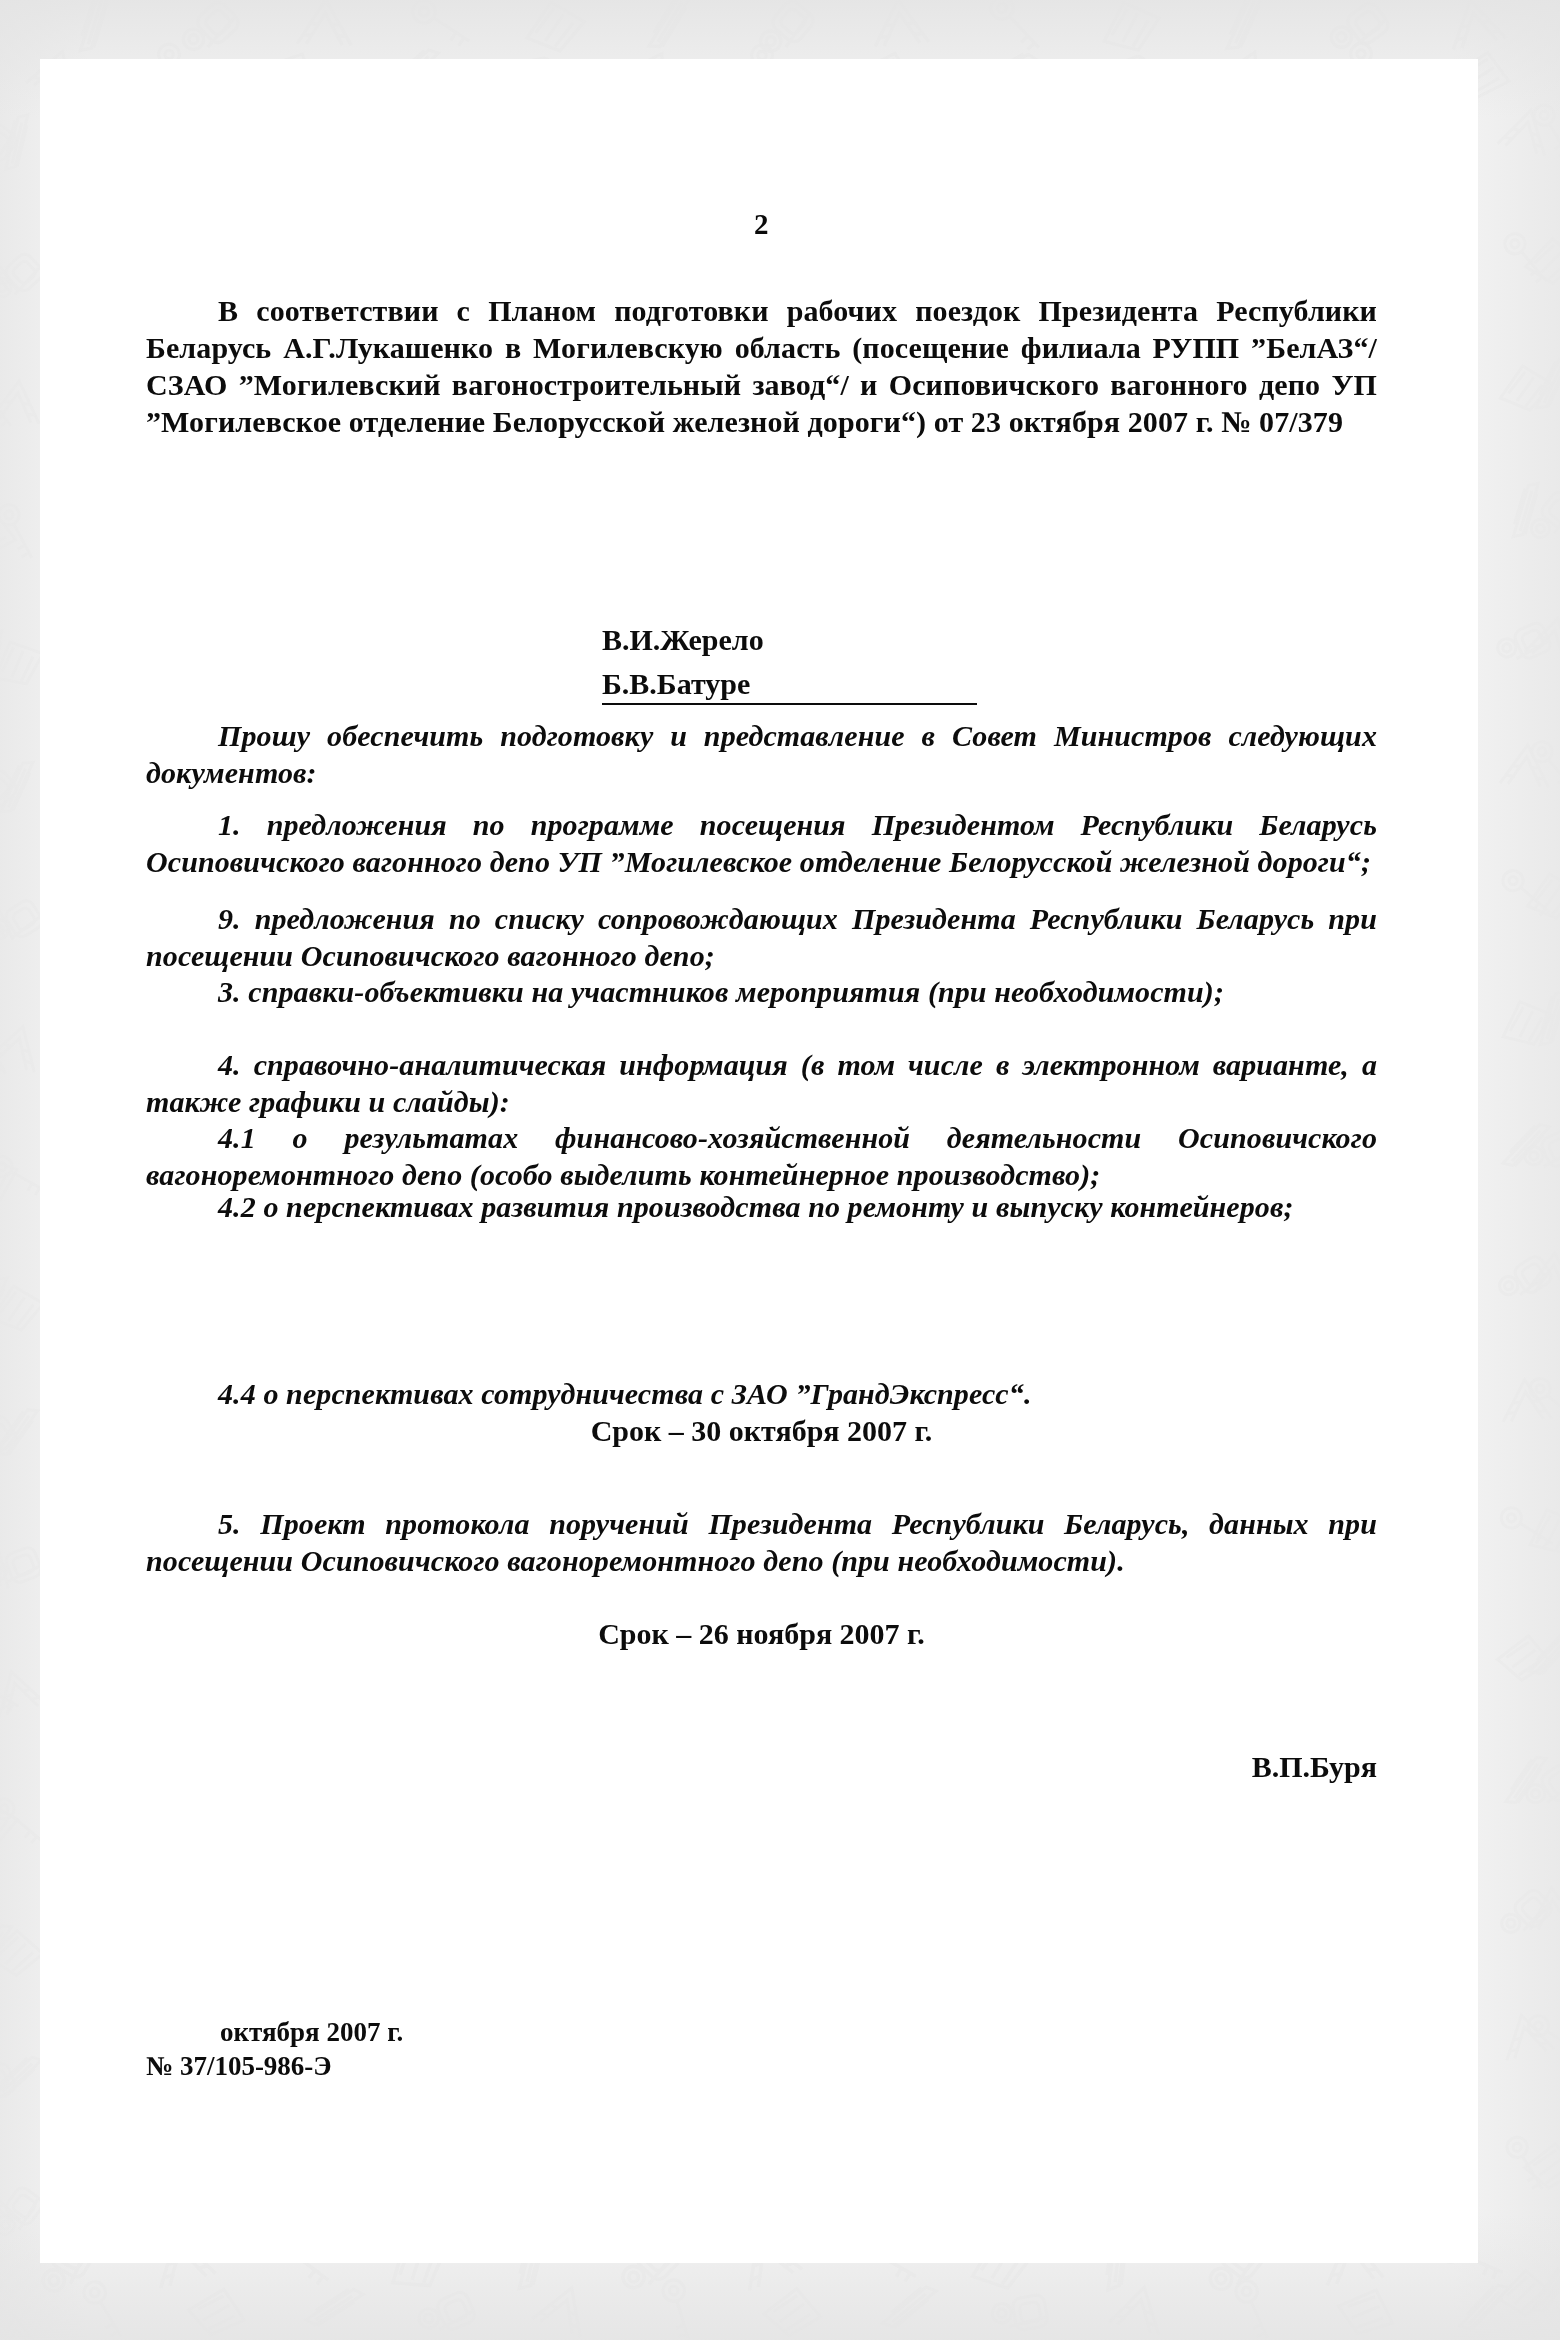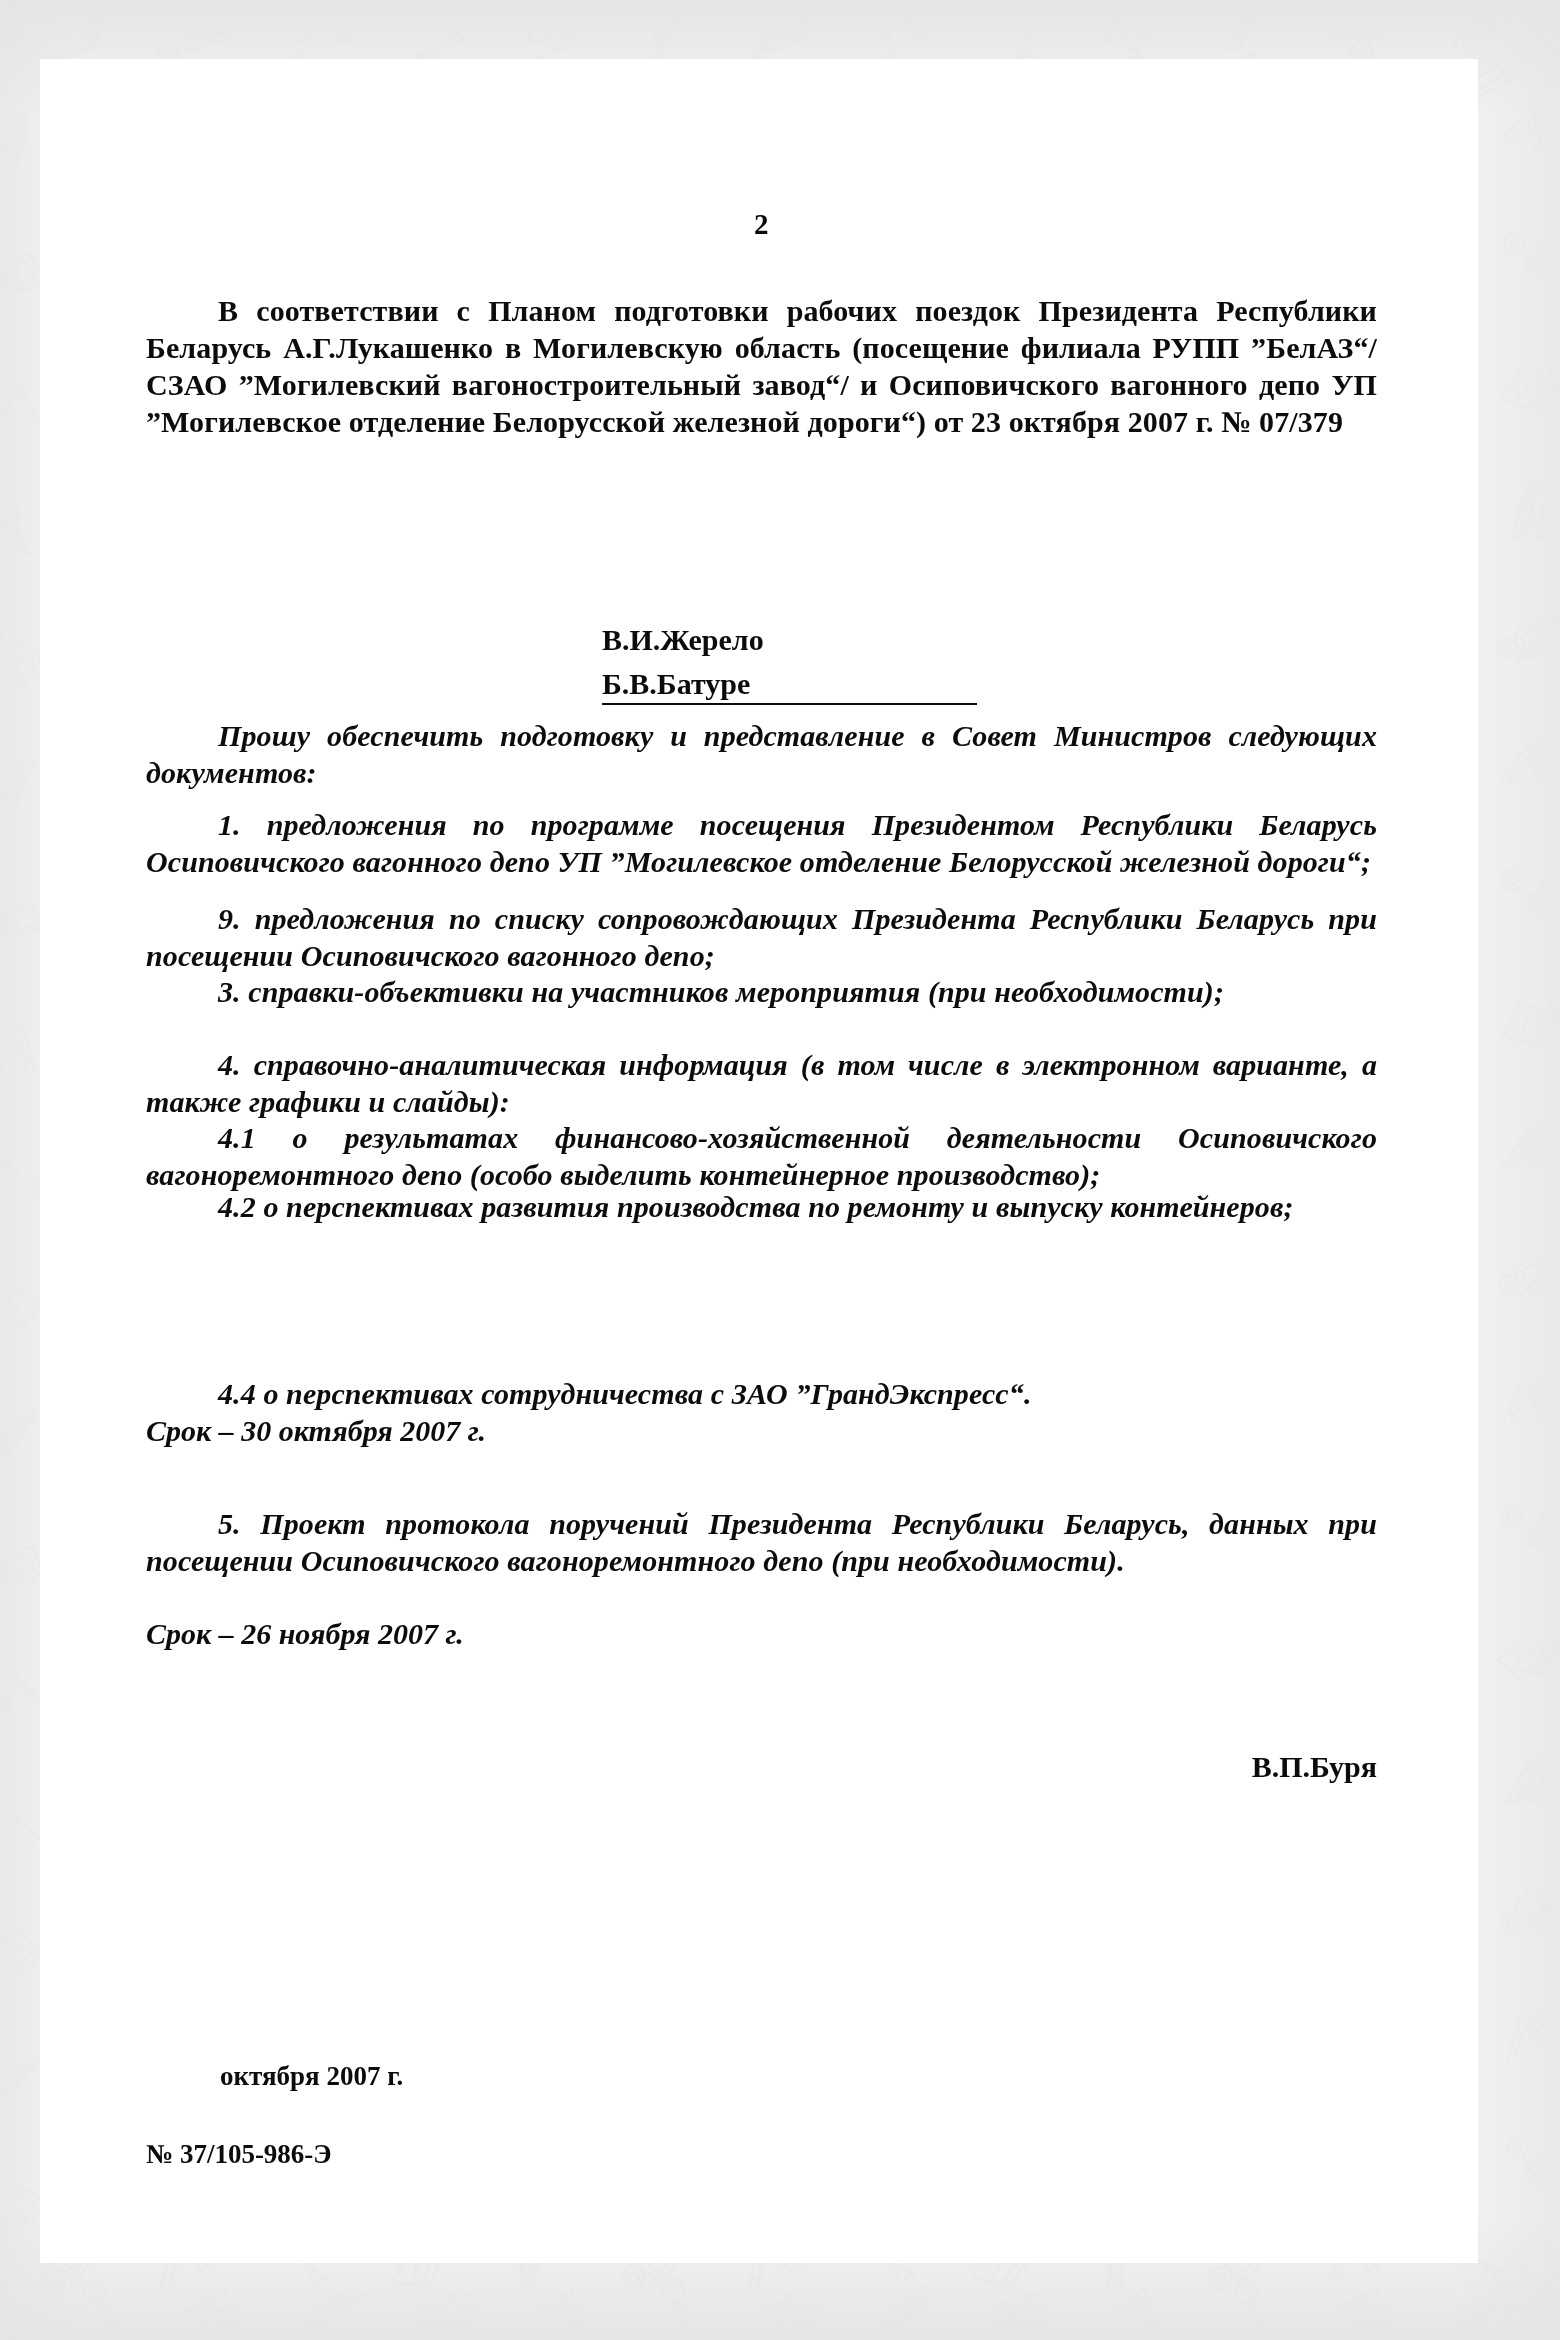--- a/index.html
+++ b/index.html
@@ -123,40 +123,38 @@
     margin-top: 8px;
   }
   .addressee-name.underlined {
     border-bottom: 2.9px solid #0c0c0c;
     padding-bottom: 1px;
   }
 
   .deadline {
     font-size: 30px;
     font-weight: bold;
-    font-style: italic;
-    text-align: left;
+    text-align: center;
     line-height: 37px;
     color: #0c0c0c;
   }
 
   .signature {
     font-size: 30px;
     font-weight: bold;
     text-align: right;
     line-height: 36px;
     color: #0c0c0c;
   }
 
   .footer-line {
     font-size: 27px;
     font-weight: bold;
     line-height: 34px;
     color: #0c0c0c;
-    margin-top: 44px;
   }
   .footer-date { margin-left: 74px; }
   .footer-ref  { margin-left: 0; }
 </style>
 </head>
 <body>
 
 <div id="scan-backdrop">
   <div class="watermark-layer" id="watermark-layer">
       <div class="wm-row" style="left: 59px; top: -13.7px; gap: 43px;">

